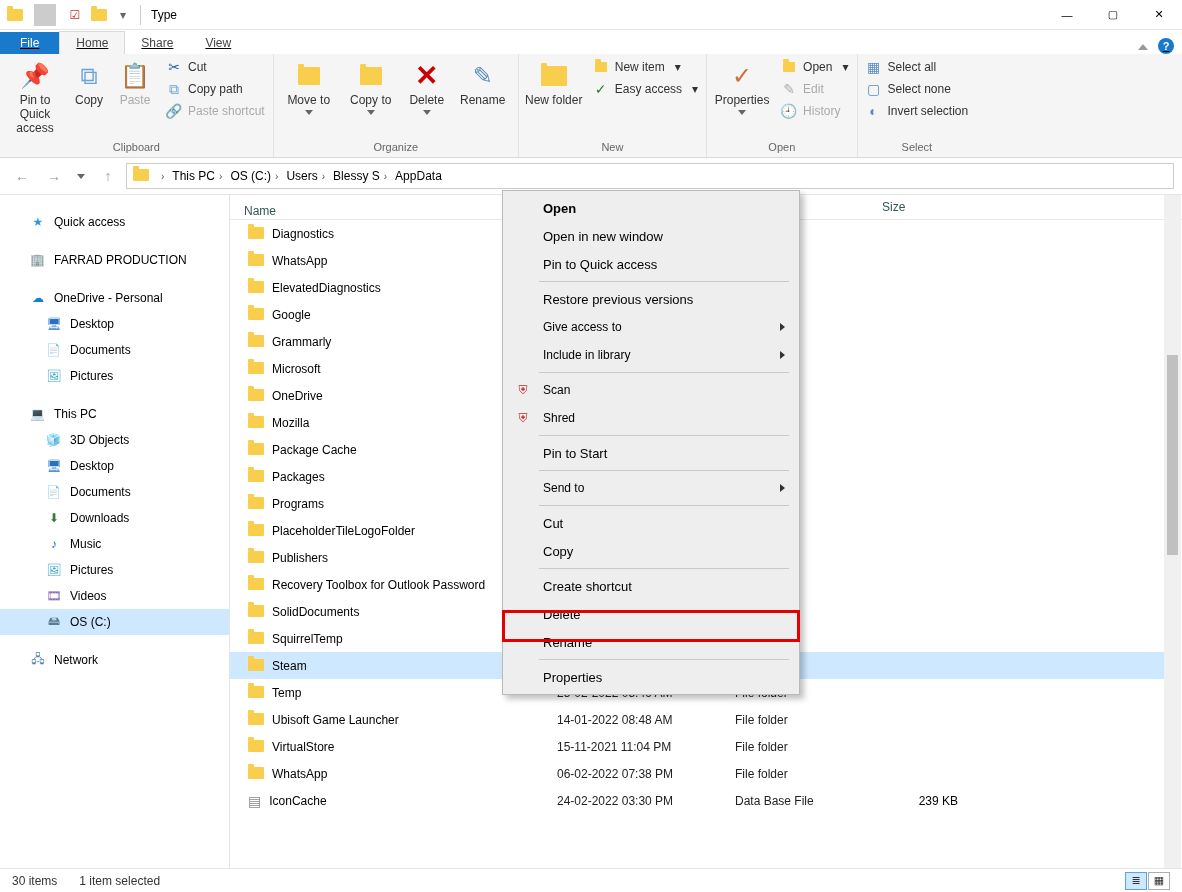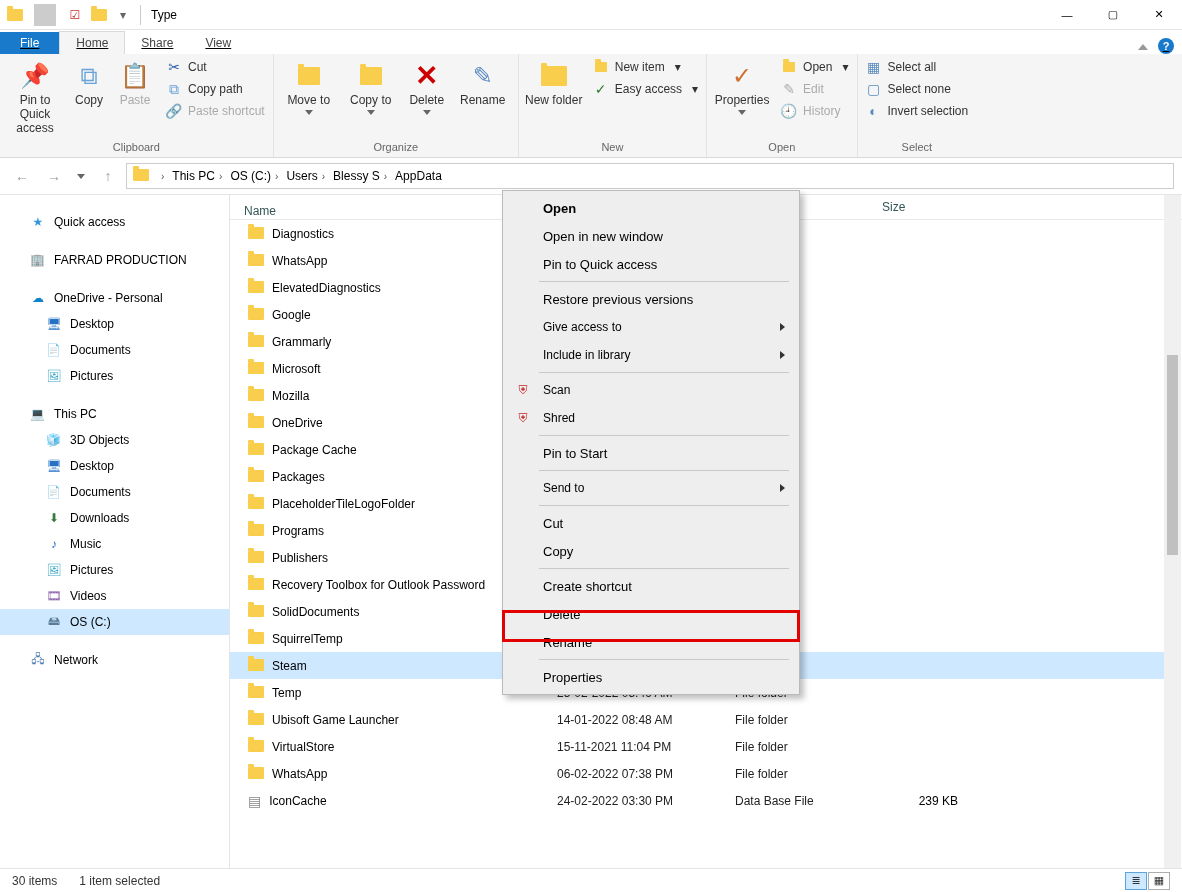--- a/index.html
+++ b/index.html
@@ -432,66 +432,66 @@
             <span class="folder-ic"><span class="fld"></span></span>
             <span>Microsoft</span>
           </div>
           <div class="c-date"></div>
           <div class="c-type">File folder</div>
           <div class="c-size"></div>
         </div>
         <div class="row">
           <div class="c-name">
             <span class="folder-ic"><span class="fld"></span></span>
+            <span>OneDrive</span>
+          </div>
+          <div class="c-date"></div>
+          <div class="c-type">File folder</div>
+          <div class="c-size"></div>
+        </div>
+        <div class="row">
+          <div class="c-name">
+            <span class="folder-ic"><span class="fld"></span></span>
             <span>Mozilla</span>
           </div>
           <div class="c-date"></div>
           <div class="c-type">File folder</div>
           <div class="c-size"></div>
         </div>
         <div class="row">
           <div class="c-name">
             <span class="folder-ic"><span class="fld"></span></span>
-            <span>OneDrive</span>
-          </div>
-          <div class="c-date"></div>
-          <div class="c-type">File folder</div>
-          <div class="c-size"></div>
-        </div>
-        <div class="row">
-          <div class="c-name">
-            <span class="folder-ic"><span class="fld"></span></span>
             <span>Package Cache</span>
           </div>
           <div class="c-date"></div>
           <div class="c-type">File folder</div>
           <div class="c-size"></div>
         </div>
         <div class="row">
           <div class="c-name">
             <span class="folder-ic"><span class="fld"></span></span>
             <span>Packages</span>
           </div>
           <div class="c-date"></div>
           <div class="c-type">File folder</div>
           <div class="c-size"></div>
         </div>
         <div class="row">
           <div class="c-name">
             <span class="folder-ic"><span class="fld"></span></span>
+            <span>Programs</span>
+          </div>
+          <div class="c-date"></div>
+          <div class="c-type">File folder</div>
+          <div class="c-size"></div>
+        </div>
+        <div class="row">
+          <div class="c-name">
+            <span class="folder-ic"><span class="fld"></span></span>
             <span>PlaceholderTileLogoFolder</span>
-          </div>
-          <div class="c-date"></div>
-          <div class="c-type">File folder</div>
-          <div class="c-size"></div>
-        </div>
-        <div class="row">
-          <div class="c-name">
-            <span class="folder-ic"><span class="fld"></span></span>
-            <span>Programs</span>
           </div>
           <div class="c-date"></div>
           <div class="c-type">File folder</div>
           <div class="c-size"></div>
         </div>
         <div class="row">
           <div class="c-name">
             <span class="folder-ic"><span class="fld"></span></span>
             <span>Publishers</span>
           </div>

